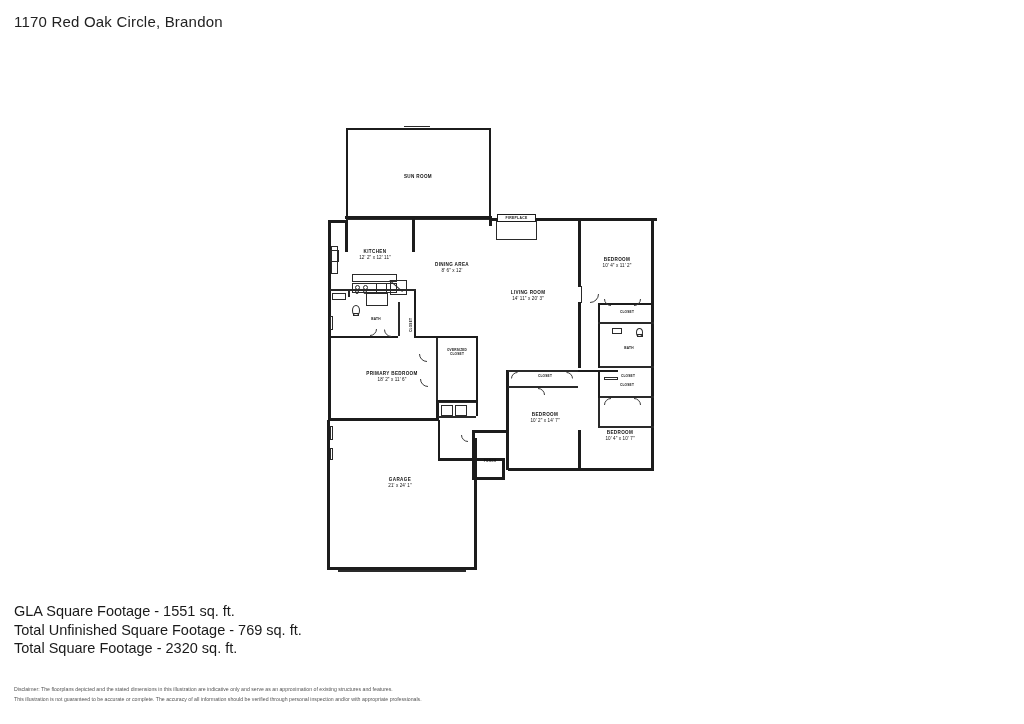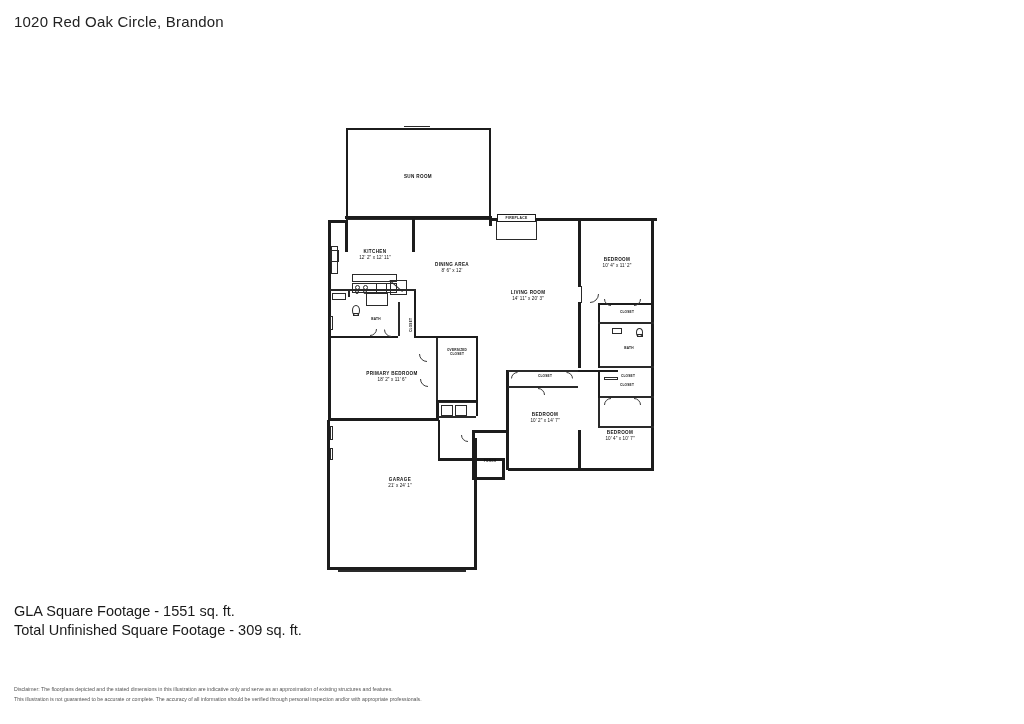--- a/index.html
+++ b/index.html
@@ -120,21 +120,21 @@
     justify-content: center;
     font-size: 3.4px;
     letter-spacing: 0.3px;
     font-weight: bold;
     color: #111;
   }
 </style>
 </head>
 <body>
 
-<div id="title">1020 Red Oak Circle, Brandon</div>
+<div id="title">1170 Red Oak Circle, Brandon</div>
 
 <div id="plan">
 
   <div class="wall" style="left:346px; top:88px; width:145px; height:2px;"></div>
   <div class="wall" style="left:346px; top:88px; width:2px; height:92px;"></div>
   <div class="wall" style="left:489px; top:88px; width:2px; height:92px;"></div>
   <div class="thinwall" style="left:346px; top:178px; width:145px; height:2px;"></div>
   <div class="thinwall" style="left:404px; top:86px; width:26px; height:1px;"></div>
   <div class="room-label" style="left:418px; top:134px;">
     <span>SUN ROOM</span>
@@ -299,19 +299,20 @@
   </div>
 
   <div class="fixture" style="left:330px; top:276px; width:3px; height:14px;"></div>
   <div class="fixture" style="left:330px; top:386px; width:3px; height:14px;"></div>
   <div class="fixture" style="left:330px; top:408px; width:3px; height:12px;"></div>
 
 </div>
 
 <div class="summary">
   <div>GLA Square Footage - 1551 sq. ft.</div>
-  <div>Total Unfinished Square Footage - 309 sq. ft.</div>
+  <div>Total Unfinished Square Footage - 769 sq. ft.</div>
+  <div>Total Square Footage - 2320 sq. ft.</div>
 </div>
 
 <div class="disclaimer">
   <div>Disclaimer: The floorplans depicted and the stated dimensions in this illustration are indicative only and serve as an approximation of existing structures and features.</div>
   <div>This illustration is not guaranteed to be accurate or complete. The accuracy of all information should be verified through personal inspection and/or with appropriate professionals.</div>
 </div>
 
 </body></html>

